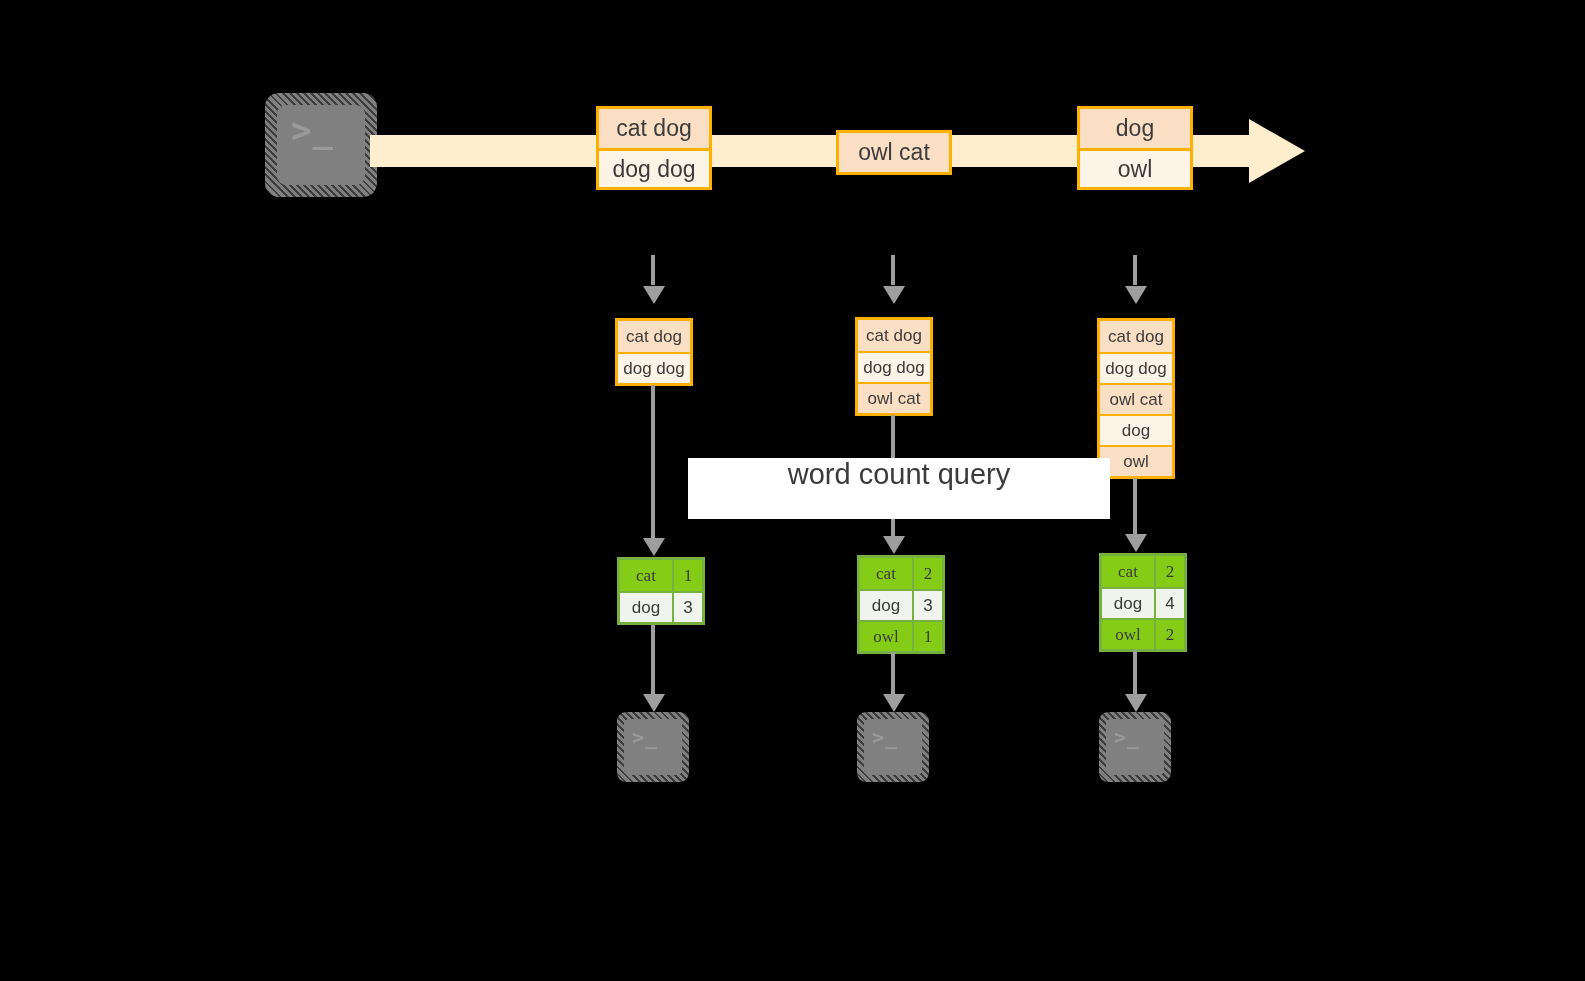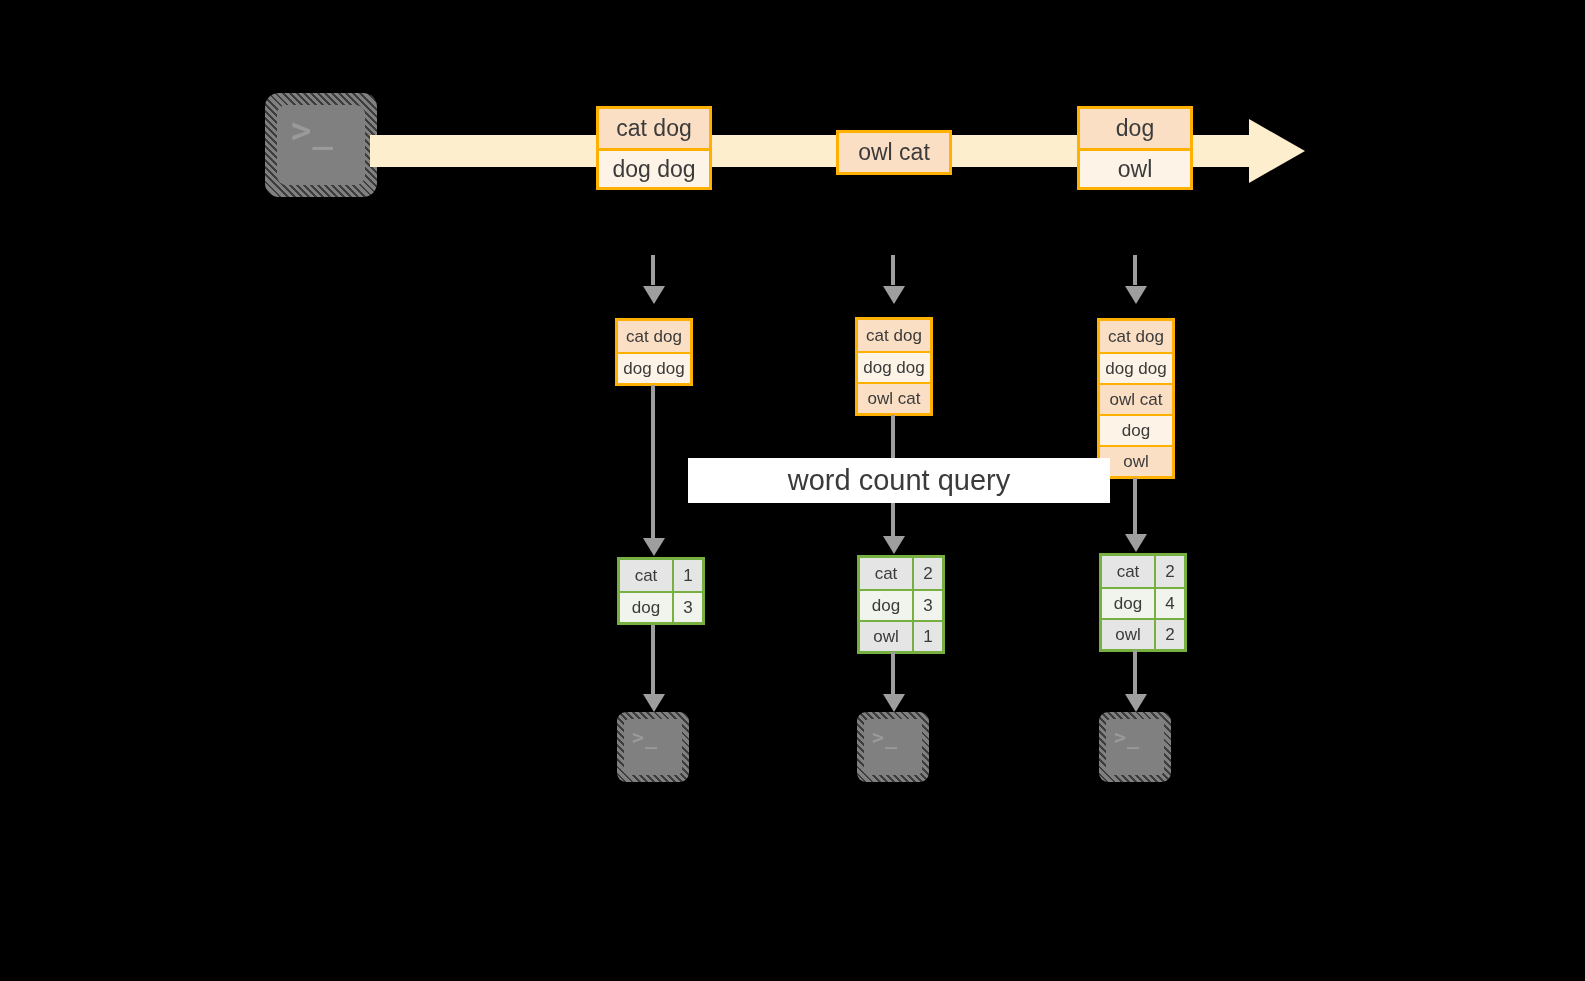--- a/index.html
+++ b/index.html
@@ -83,37 +83,37 @@
   }
   .res .r{display:flex;height:31px;box-sizing:border-box;}
   .res .r + .r{border-top:2px solid #76b041;}
   .res .c{
     box-sizing:border-box;
     display:flex;align-items:center;justify-content:center;
     color:#3b3b3b;font-size:17px;
   }
   .res .c.k{width:52px;}
   .res .c.v{width:30px;border-left:2px solid #76b041;}
-  .res .r.d .c{background:#e5e5e5;}
+  .res .r.d .c{background:#84cc16;font-family:Liberation Serif, serif;}
   .res .r.l .c{background:#f0f4ec;}
 
   
   .vline{position:absolute;width:4px;background:#9e9e9e;}
   .dash{position:absolute;width:4px;background:#9e9e9e;}
   .ahead{
     position:absolute;width:0;height:0;
     border-left:11px solid transparent;border-right:11px solid transparent;
     border-top:18px solid #9e9e9e;
   }
 
   
   #qband{
-    position:absolute;left:688px;top:458px;width:422px;height:45px;
+    position:absolute;left:688px;top:458px;width:422px;height:61px;
     background:#ffffff;
-    display:flex;align-items:center;justify-content:center;
+    display:flex;align-items:flex-start;justify-content:center;
   }
   #qband span{font-size:29px;color:#3b3b3b;}
 </style>
 </head>
 <body>
 
 <div id="stage">
 
   <div class="term big">
     <div class="inner">

